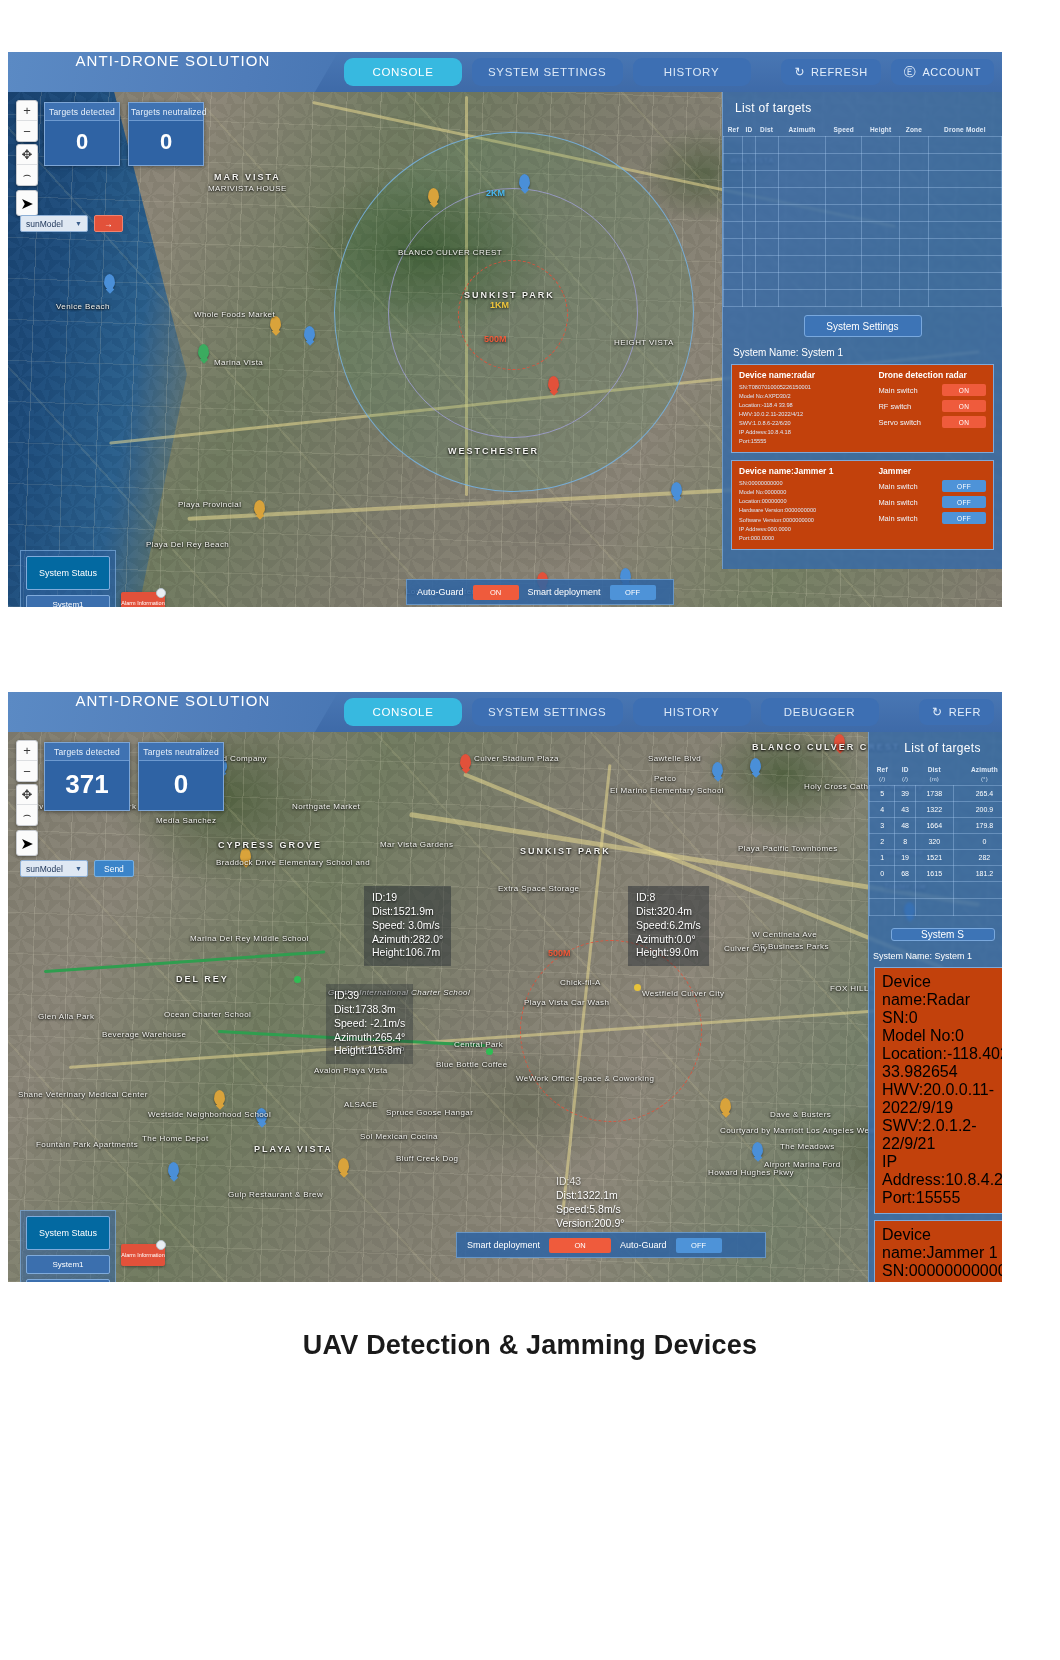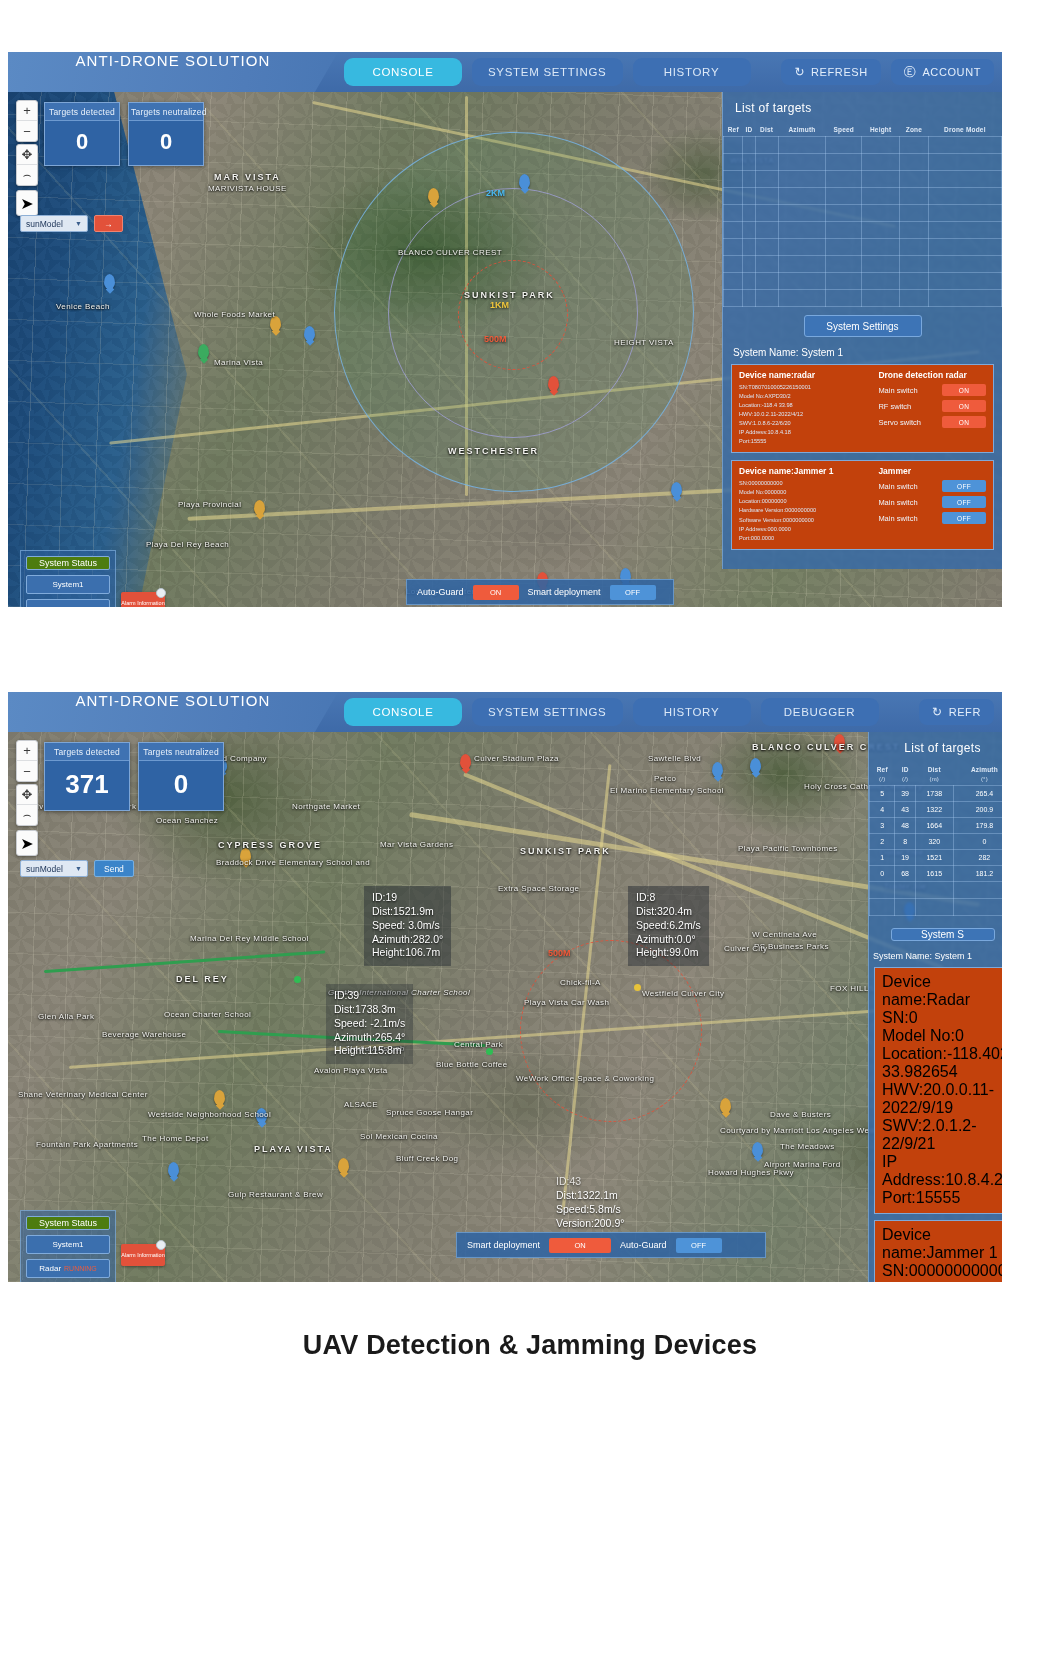--- a/index.html
+++ b/index.html
@@ -175,21 +175,21 @@
   }
   .sw.on{ background:#ef5b3c; }
   .sw.off{ background:#4e93d8; }
 
   
   .statuswidget{
     position:absolute; width:96px; background:rgba(46,96,158,.55); border:1px solid rgba(150,195,240,.55);
     padding:5px; display:flex; flex-direction:column; gap:5px;
   }
   .statuswidget .sbtn{
-    height:14px; background:#4d7c0f; border:1px solid #80abdb; color:#ffffff; font-size:9px;
+    height:34px; background:#0369a1; border:1px solid #80abdb; color:#ffffff; font-size:9px;
     display:flex; align-items:center; justify-content:center; border-radius:2px; cursor:pointer;
   }
   .statuswidget .srow{
     height:19px; background:#3b6fae; border:1px solid #80abdb; border-radius:2px;
     display:flex; align-items:center; justify-content:center; gap:3px; font-size:8px; color:#ffffff;
   }
   .srow .run{ color:#ef5b3c; font-size:7px; }
   .alarmchip{
     position:absolute; width:44px; height:22px; background:#e2513a; border-radius:2px;
     color:#ffffff; font-size:5.5px; display:flex; align-items:center; justify-content:center;
@@ -578,21 +578,21 @@
     <div class="poi" style="left:206px;top:398px;background:#d9a33b;"></div>
     <div class="poi" style="left:248px;top:416px;background:#4a8fd8;"></div>
     <div class="poi" style="left:744px;top:450px;background:#4a8fd8;"></div>
     <div class="poi" style="left:330px;top:466px;background:#d9a33b;"></div>
     <div class="poi" style="left:160px;top:470px;background:#4a8fd8;"></div>
 
     <div class="label-map" style="left:196px;top:62px;">Bread Company</div>
     <div class="label-map" style="left:144px;top:70px;">Glen Ave</div>
     <div class="label-map big" style="left:744px;top:50px;">BLANCO CULVER CREST</div>
     <div class="label-map" style="left:284px;top:110px;">Northgate Market</div>
-    <div class="label-map" style="left:148px;top:124px;">Ocean Sanchez</div>
+    <div class="label-map" style="left:148px;top:124px;">Media Sanchez</div>
     <div class="label-map big" style="left:210px;top:148px;">CYPRESS GROVE</div>
     <div class="label-map" style="left:208px;top:166px;">Braddock Drive Elementary School and</div>
     <div class="label-map" style="left:372px;top:148px;">Mar Vista Gardens</div>
     <div class="label-map big" style="left:512px;top:154px;">SUNKIST PARK</div>
     <div class="label-map" style="left:640px;top:62px;">Sawtelle Blvd</div>
     <div class="label-map" style="left:646px;top:82px;">Petco</div>
     <div class="label-map" style="left:466px;top:62px;">Culver Stadium Plaza</div>
     <div class="label-map" style="left:602px;top:94px;">El Marino Elementary School</div>
     <div class="label-map" style="left:796px;top:90px;">Holy Cross Catholic Cemetery</div>
     <div class="label-map" style="left:730px;top:152px;">Playa Pacific Townhomes</div>

